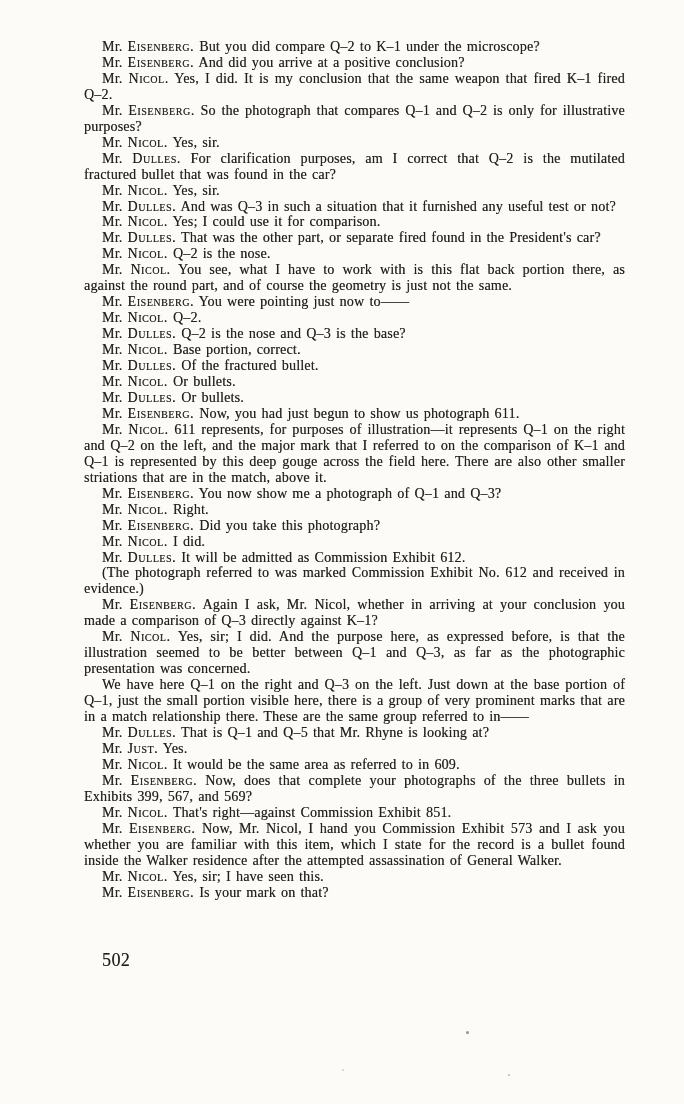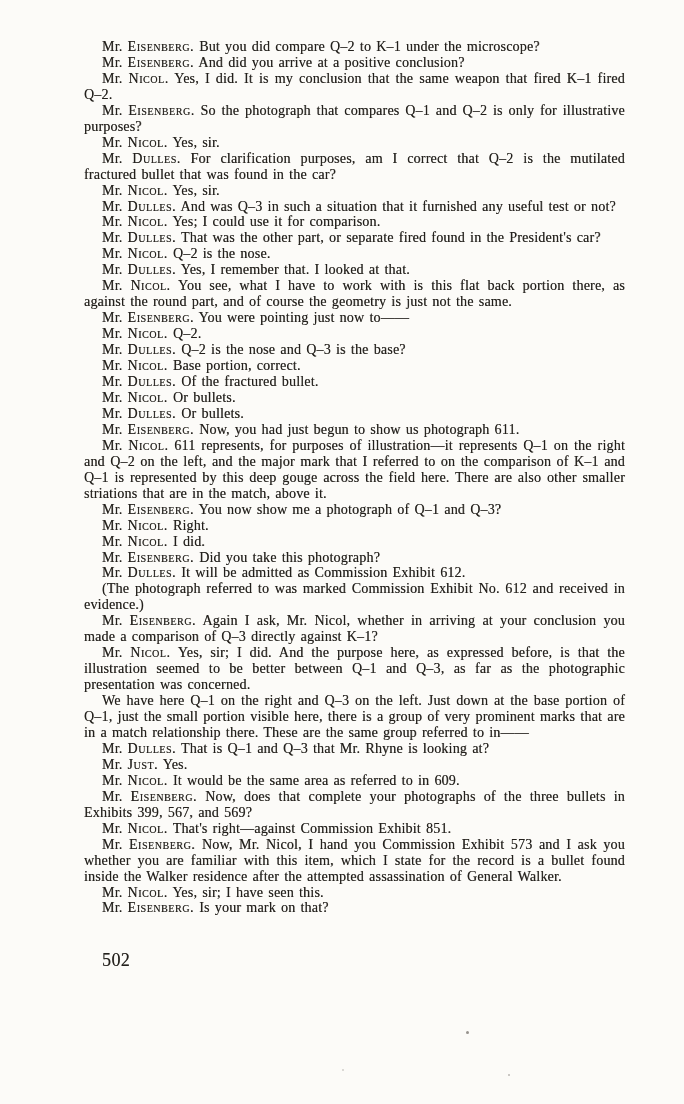--- a/index.html
+++ b/index.html
@@ -78,21 +78,20 @@
   <p class="para"><span class="speaker"><span class="prefix">Mr.</span> <span class="name">Nicol.</span></span> <span class="speech">Yes, sir.</span></p>
 
   <p class="para"><span class="speaker"><span class="prefix">Mr.</span> <span class="name">Dulles.</span></span> <span class="speech">And was Q–3 in such a situation that it furnished any useful test or not?</span></p>
 
   <p class="para"><span class="speaker"><span class="prefix">Mr.</span> <span class="name">Nicol.</span></span> <span class="speech">Yes; I could use it for comparison.</span></p>
 
   <p class="para"><span class="speaker"><span class="prefix">Mr.</span> <span class="name">Dulles.</span></span> <span class="speech">That was the other part, or separate fired found in the President's car?</span></p>
 
   <p class="para"><span class="speaker"><span class="prefix">Mr.</span> <span class="name">Nicol.</span></span> <span class="speech">Q–2 is the nose.</span></p>
 
-  <p class="para"><span class="speaker"><span class="prefix">Mr.</span> <span class="name">Dulles.</span></span> <span class="speech">Yes, I remember that. I looked at that.</span></p>
 
   <p class="para"><span class="speaker"><span class="prefix">Mr.</span> <span class="name">Nicol.</span></span> <span class="speech">You see, what I have to work with is this flat back portion there, as against the round part, and of course the geometry is just not the same.</span></p>
 
   <p class="para"><span class="speaker"><span class="prefix">Mr.</span> <span class="name">Eisenberg.</span></span> <span class="speech">You were pointing just now to——</span></p>
 
   <p class="para"><span class="speaker"><span class="prefix">Mr.</span> <span class="name">Nicol.</span></span> <span class="speech">Q–2.</span></p>
 
   <p class="para"><span class="speaker"><span class="prefix">Mr.</span> <span class="name">Dulles.</span></span> <span class="speech">Q–2 is the nose and Q–3 is the base?</span></p>
 
   <p class="para"><span class="speaker"><span class="prefix">Mr.</span> <span class="name">Nicol.</span></span> <span class="speech">Base portion, correct.</span></p>
@@ -104,35 +103,35 @@
   <p class="para"><span class="speaker"><span class="prefix">Mr.</span> <span class="name">Dulles.</span></span> <span class="speech">Or bullets.</span></p>
 
   <p class="para"><span class="speaker"><span class="prefix">Mr.</span> <span class="name">Eisenberg.</span></span> <span class="speech">Now, you had just begun to show us photograph 611.</span></p>
 
   <p class="para"><span class="speaker"><span class="prefix">Mr.</span> <span class="name">Nicol.</span></span> <span class="speech">611 represents, for purposes of illustration—it represents Q–1 on the right and Q–2 on the left, and the major mark that I referred to on the comparison of K–1 and Q–1 is represented by this deep gouge across the field here. There are also other smaller striations that are in the match, above it.</span></p>
 
   <p class="para"><span class="speaker"><span class="prefix">Mr.</span> <span class="name">Eisenberg.</span></span> <span class="speech">You now show me a photograph of Q–1 and Q–3?</span></p>
 
   <p class="para"><span class="speaker"><span class="prefix">Mr.</span> <span class="name">Nicol.</span></span> <span class="speech">Right.</span></p>
 
+  <p class="para"><span class="speaker"><span class="prefix">Mr.</span> <span class="name">Eisenberg.</span></span> <span class="speech">Did you take this photograph?</span></p>
+
   <p class="para"><span class="speaker"><span class="prefix">Mr.</span> <span class="name">Nicol.</span></span> <span class="speech">I did.</span></p>
-
-  <p class="para"><span class="speaker"><span class="prefix">Mr.</span> <span class="name">Eisenberg.</span></span> <span class="speech">Did you take this photograph?</span></p>
 
   <p class="para"><span class="speaker"><span class="prefix">Mr.</span> <span class="name">Dulles.</span></span> <span class="speech">It will be admitted as Commission Exhibit 612.</span></p>
 
   <p class="para"> <span class="speech">(The photograph referred to was marked Commission Exhibit No. 612 and received in evidence.)</span></p>
 
   <p class="para"><span class="speaker"><span class="prefix">Mr.</span> <span class="name">Eisenberg.</span></span> <span class="speech">Again I ask, Mr. Nicol, whether in arriving at your conclusion you made a comparison of Q–3 directly against K–1?</span></p>
 
   <p class="para"><span class="speaker"><span class="prefix">Mr.</span> <span class="name">Nicol.</span></span> <span class="speech">Yes, sir; I did. And the purpose here, as expressed before, is that the illustration seemed to be better between Q–1 and Q–3, as far as the photographic presentation was concerned.</span></p>
 
   <p class="para"> <span class="speech">We have here Q–1 on the right and Q–3 on the left. Just down at the base portion of Q–1, just the small portion visible here, there is a group of very prominent marks that are in a match relationship there. These are the same group referred to in——</span></p>
 
-  <p class="para"><span class="speaker"><span class="prefix">Mr.</span> <span class="name">Dulles.</span></span> <span class="speech">That is Q–1 and Q–3 that Mr. Rhyne is looking at?</span></p>
+  <p class="para"><span class="speaker"><span class="prefix">Mr.</span> <span class="name">Dulles.</span></span> <span class="speech">That is Q–1 and Q–5 that Mr. Rhyne is looking at?</span></p>
 
   <p class="para"><span class="speaker"><span class="prefix">Mr.</span> <span class="name">Just.</span></span> <span class="speech">Yes.</span></p>
 
   <p class="para"><span class="speaker"><span class="prefix">Mr.</span> <span class="name">Nicol.</span></span> <span class="speech">It would be the same area as referred to in 609.</span></p>
 
   <p class="para"><span class="speaker"><span class="prefix">Mr.</span> <span class="name">Eisenberg.</span></span> <span class="speech">Now, does that complete your photographs of the three bullets in Exhibits 399, 567, and 569?</span></p>
 
   <p class="para"><span class="speaker"><span class="prefix">Mr.</span> <span class="name">Nicol.</span></span> <span class="speech">That's right—against Commission Exhibit 851.</span></p>
 
   <p class="para"><span class="speaker"><span class="prefix">Mr.</span> <span class="name">Eisenberg.</span></span> <span class="speech">Now, Mr. Nicol, I hand you Commission Exhibit 573 and I ask you whether you are familiar with this item, which I state for the record is a bullet found inside the Walker residence after the attempted assassination of General Walker.</span></p>

